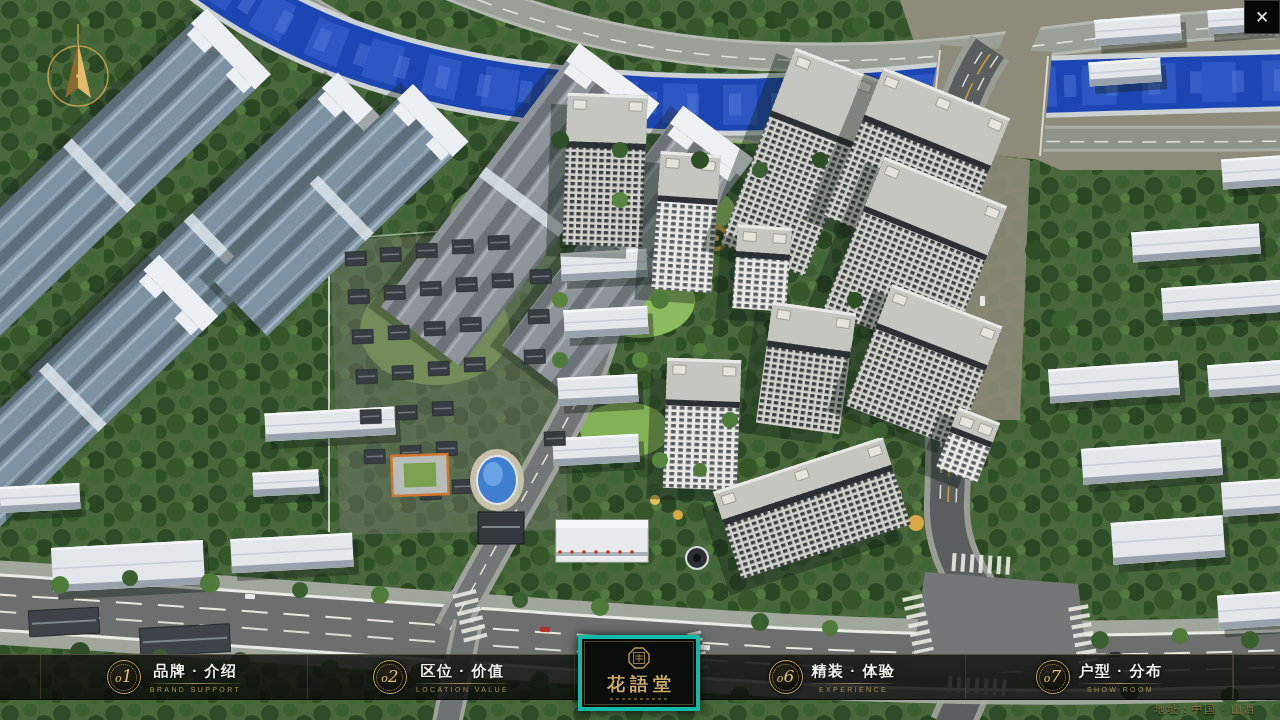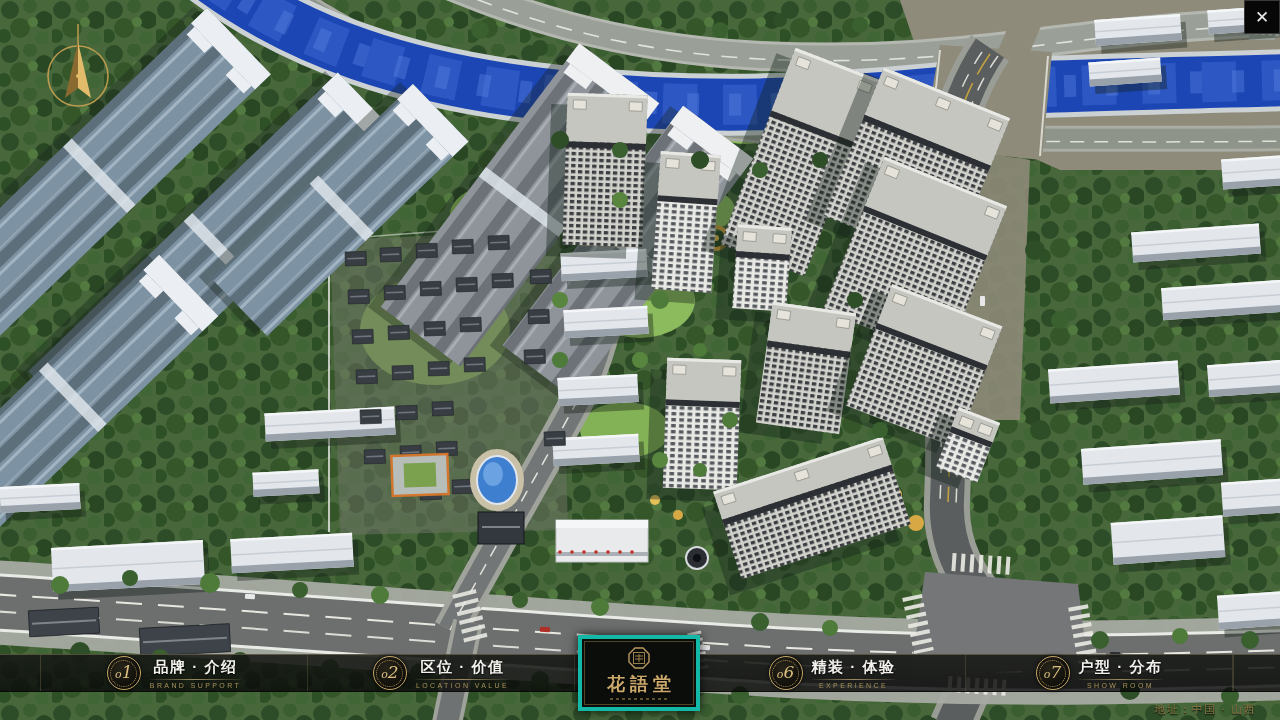--- a/index.html
+++ b/index.html
@@ -6,21 +6,21 @@
   #stage{position:relative;width:1280px;height:720px;overflow:hidden;
          font-family:"Liberation Sans",sans-serif;background:#44603a;}
   #scene{position:absolute;left:0;top:0;width:1280px;height:720px;display:block;}
 
   
   .close-btn{position:absolute;left:1244px;top:0;width:36px;height:34px;background:#070707;
     border:1px solid #3a3a3a;box-sizing:border-box;display:flex;align-items:center;justify-content:center;
     color:#e8e8e8;font-size:17px;line-height:1;cursor:pointer;z-index:30;}
 
   
-  .bottom-bar{position:absolute;left:0;top:654px;width:1280px;height:38px;display:flex;z-index:20;
+  .bottom-bar{position:absolute;left:0;top:654px;width:1280px;height:46px;display:flex;z-index:20;
     background:linear-gradient(180deg,rgba(22,24,20,.88),rgba(8,9,8,.82));
     border-top:1px solid rgba(205,188,140,.35);border-bottom:1px solid rgba(0,0,0,.65);box-sizing:border-box;}
   .bar-stub{border-right:1px solid rgba(175,155,105,.25);}
   .bar-stub.left{width:40px;}
   .bar-stub.right{width:46px;border-right:none;border-left:1px solid rgba(175,155,105,.25);}
   .logo-spacer{width:124px;}
   .nav-cell{flex:1;display:flex;align-items:center;justify-content:center;gap:9px;
     border-right:1px solid rgba(175,155,105,.22);cursor:pointer;}
   .nav-cell:nth-of-type(9){border-right:none;}
   .badge{position:relative;width:32px;height:32px;border-radius:50%;flex:0 0 32px;

